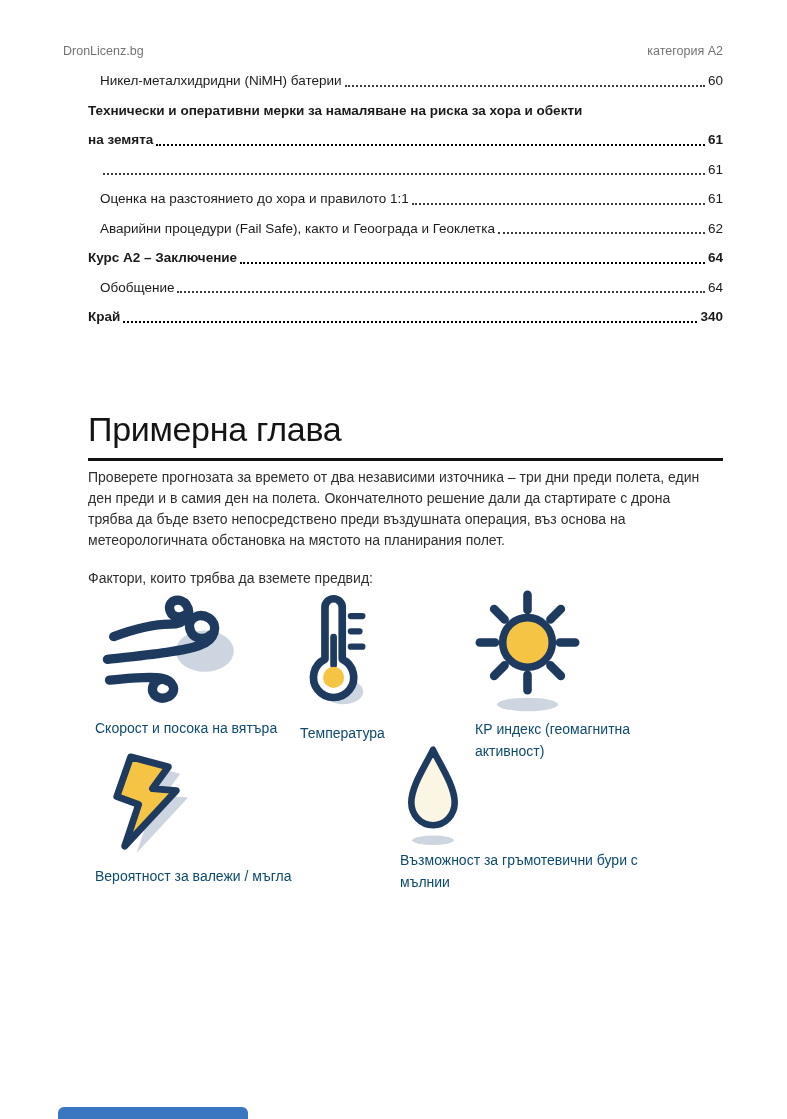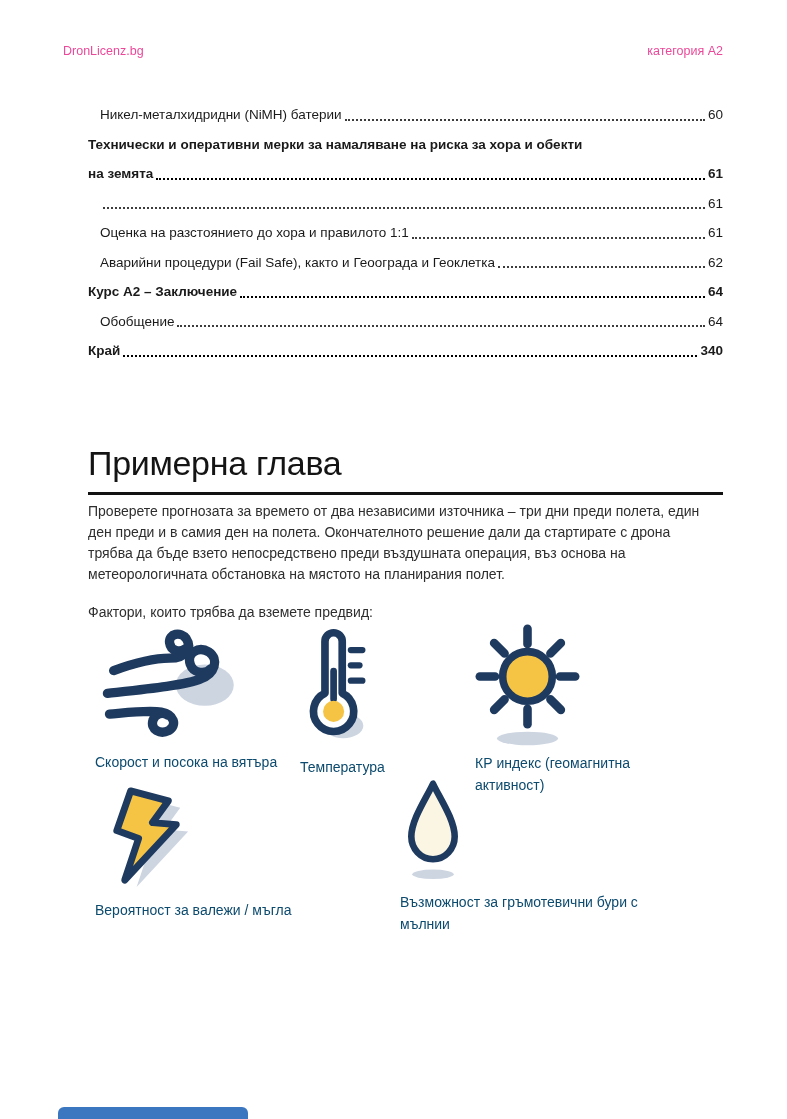--- a/index.html
+++ b/index.html
@@ -2,24 +2,24 @@
 <html><head>
 <meta charset="utf-8">
 <style>
   * { margin:0; padding:0; box-sizing:border-box; }
   html,body { background:#ffffff; }
   body { font-family:"Liberation Sans","DejaVu Sans",sans-serif; color:#1c1c1c; }
   .page { position:relative; width:787px; height:1119px; background:#fff; overflow:hidden; }
   .content { padding:44px 64px 0 63px; }
 
   
-  .doc-header { display:flex; justify-content:space-between; font-size:12.5px; color:#ec4899; }
+  .doc-header { display:flex; justify-content:space-between; font-size:12.5px; color:#737373; }
 
   
-  .toc { margin-top:42px; font-size:13.5px; color:#1a1a1a; }
+  .toc { margin-top:8px; font-size:13.5px; color:#1a1a1a; }
   .toc-row { display:flex; align-items:baseline; height:29.5px; line-height:29.5px; }
   .toc-row .dots { flex:1; border-bottom:2px dotted #3c3c3c; margin:0 3px; align-self:flex-end; margin-bottom:9px; min-width:20px; }
   .toc-row.bold { font-weight:700; }
   .toc-row.bold .dots { border-bottom-color:#000; }
   .ind-sub { padding-left:37px; }
   .ind-top { padding-left:25px; }
   .toc-line1 { height:29.5px; line-height:29.5px; font-weight:700; padding-left:25px; }
   .toc-page { white-space:nowrap; }
 
   
@@ -35,21 +35,21 @@
   .factor-label { font-size:14px; color:#0c4a6e; line-height:22px; }
   .f-wind      { left:32px;  top:1px;   width:210px; }
   .f-wind .factor-label { margin-top:12px; }
   .f-thermo    { left:237px; top:3px;   width:130px; }
   .f-thermo .factor-label { margin-top:12px; }
   .f-sun       { left:412px; top:0;     width:195px; }
   .f-sun .factor-label { margin-top:4px; }
   .f-lightning { left:32px;  top:161px; width:230px; }
   .f-lightning .factor-label { margin-top:10px; }
   .f-droplet   { left:337px; top:153px; width:255px; }
-  .f-droplet .factor-label { margin-top:8px; }
+  .f-droplet .factor-label { }
 
   svg { display:block; }
 
   
   .bottom-bar { position:absolute; left:58px; bottom:0; width:190px; height:12px;
                 background:#3b76c0; border-radius:6px 6px 0 0; }
 </style>
 </head>
 <body>
 

